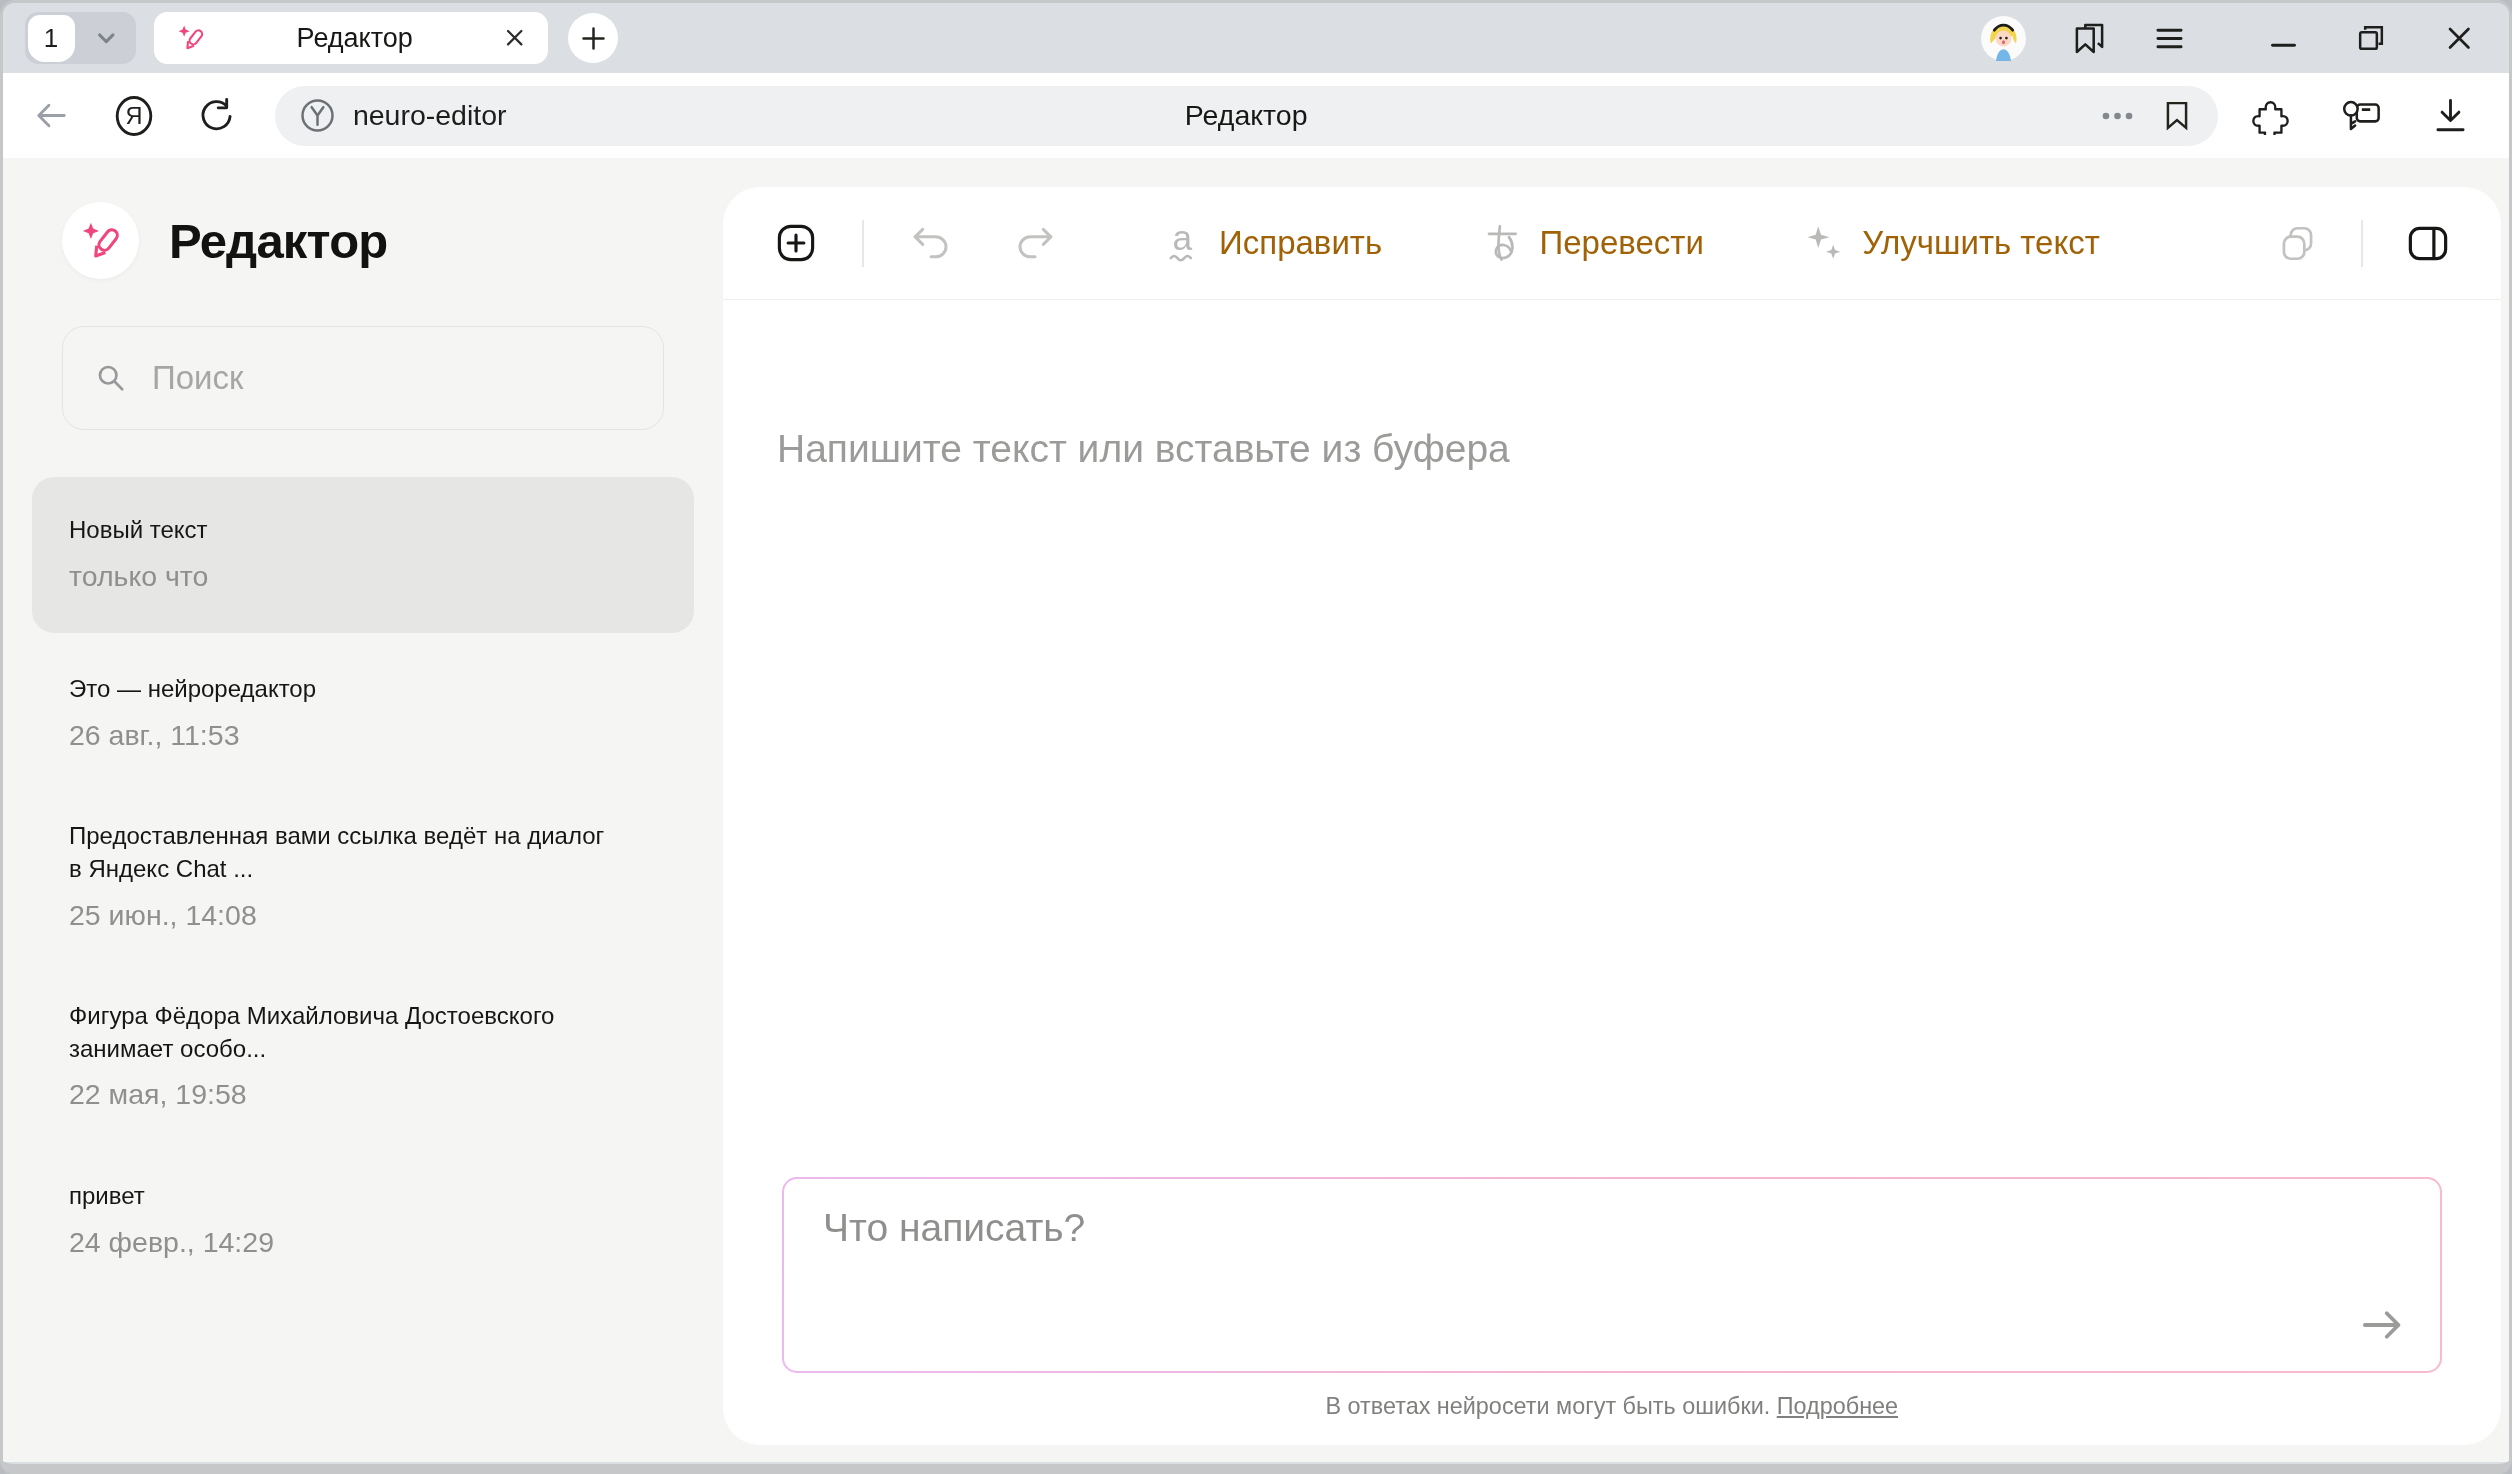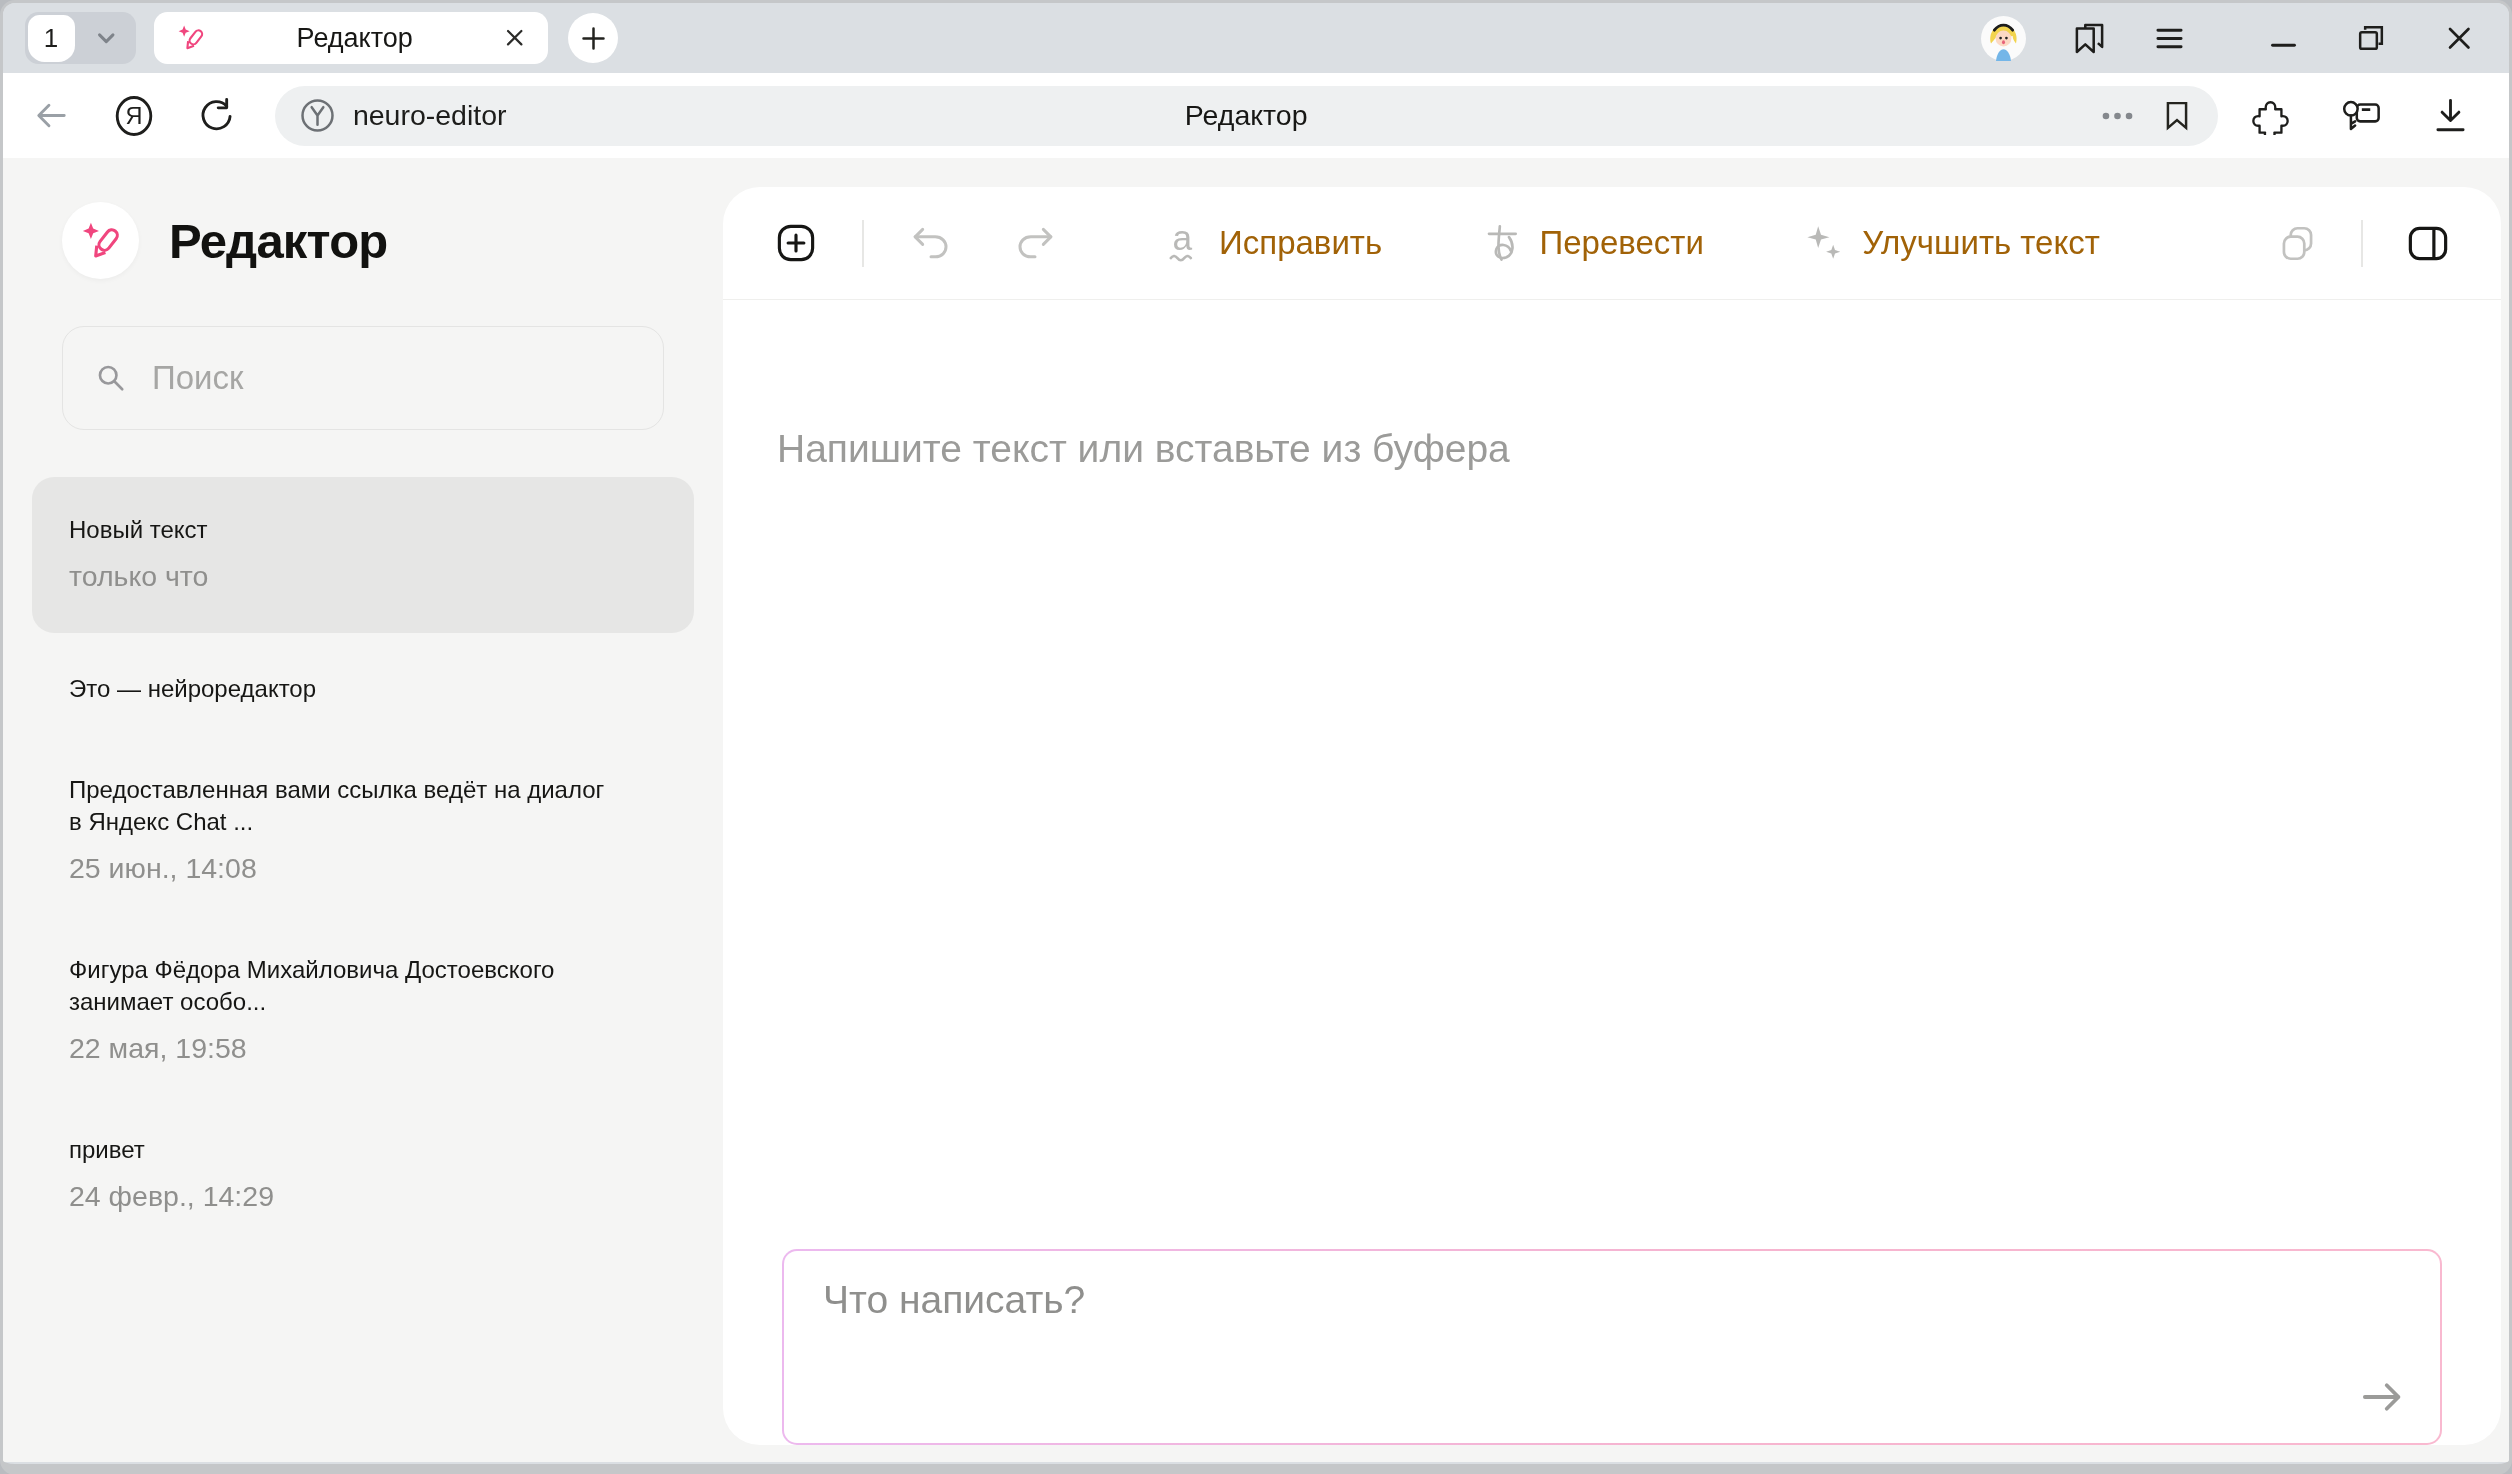--- a/index.html
+++ b/index.html
@@ -253,20 +253,21 @@
         <input type="text" placeholder="Поиск" style="">
       </div>
 
       <div class="doclist">
         <div class="doc selected">
           <div class="doc-title">Новый текст</div>
           <div class="doc-meta">только что</div>
         </div>
         <div class="doc">
           <div class="doc-title">Это — нейроредактор</div>
+          <div class="doc-meta">26 авг., 11:53</div>
         </div>
         <div class="doc">
           <div class="doc-title">Предоставленная вами ссылка ведёт на диалог в Яндекс Chat ...</div>
           <div class="doc-meta">25 июн., 14:08</div>
         </div>
         <div class="doc">
           <div class="doc-title">Фигура Фёдора Михайловича Достоевского занимает особо...</div>
           <div class="doc-meta">22 мая, 19:58</div>
         </div>
         <div class="doc">
@@ -356,18 +357,22 @@
 
       <div class="prompt-wrap">
         <div class="prompt-box">
           <textarea placeholder="Что написать?" style=""></textarea>
           <span class="send iconbtn">
             <svg width="49" height="42" viewBox="0 0 58 50" fill="none" stroke="#9b9b99" stroke-width="4.5" stroke-linecap="round" stroke-linejoin="round">
               <path d="M8 25h40M34 11l14 14-14 14"></path>
             </svg>
           </span>
         </div>
+        <div class="disclaimer">
+          <span>В ответах нейросети могут быть ошибки.</span>
+          <span class="link">Подробнее</span>
+        </div>
       </div>
 
     </div>
   </div>
 </div>
 
 
 </body></html>

